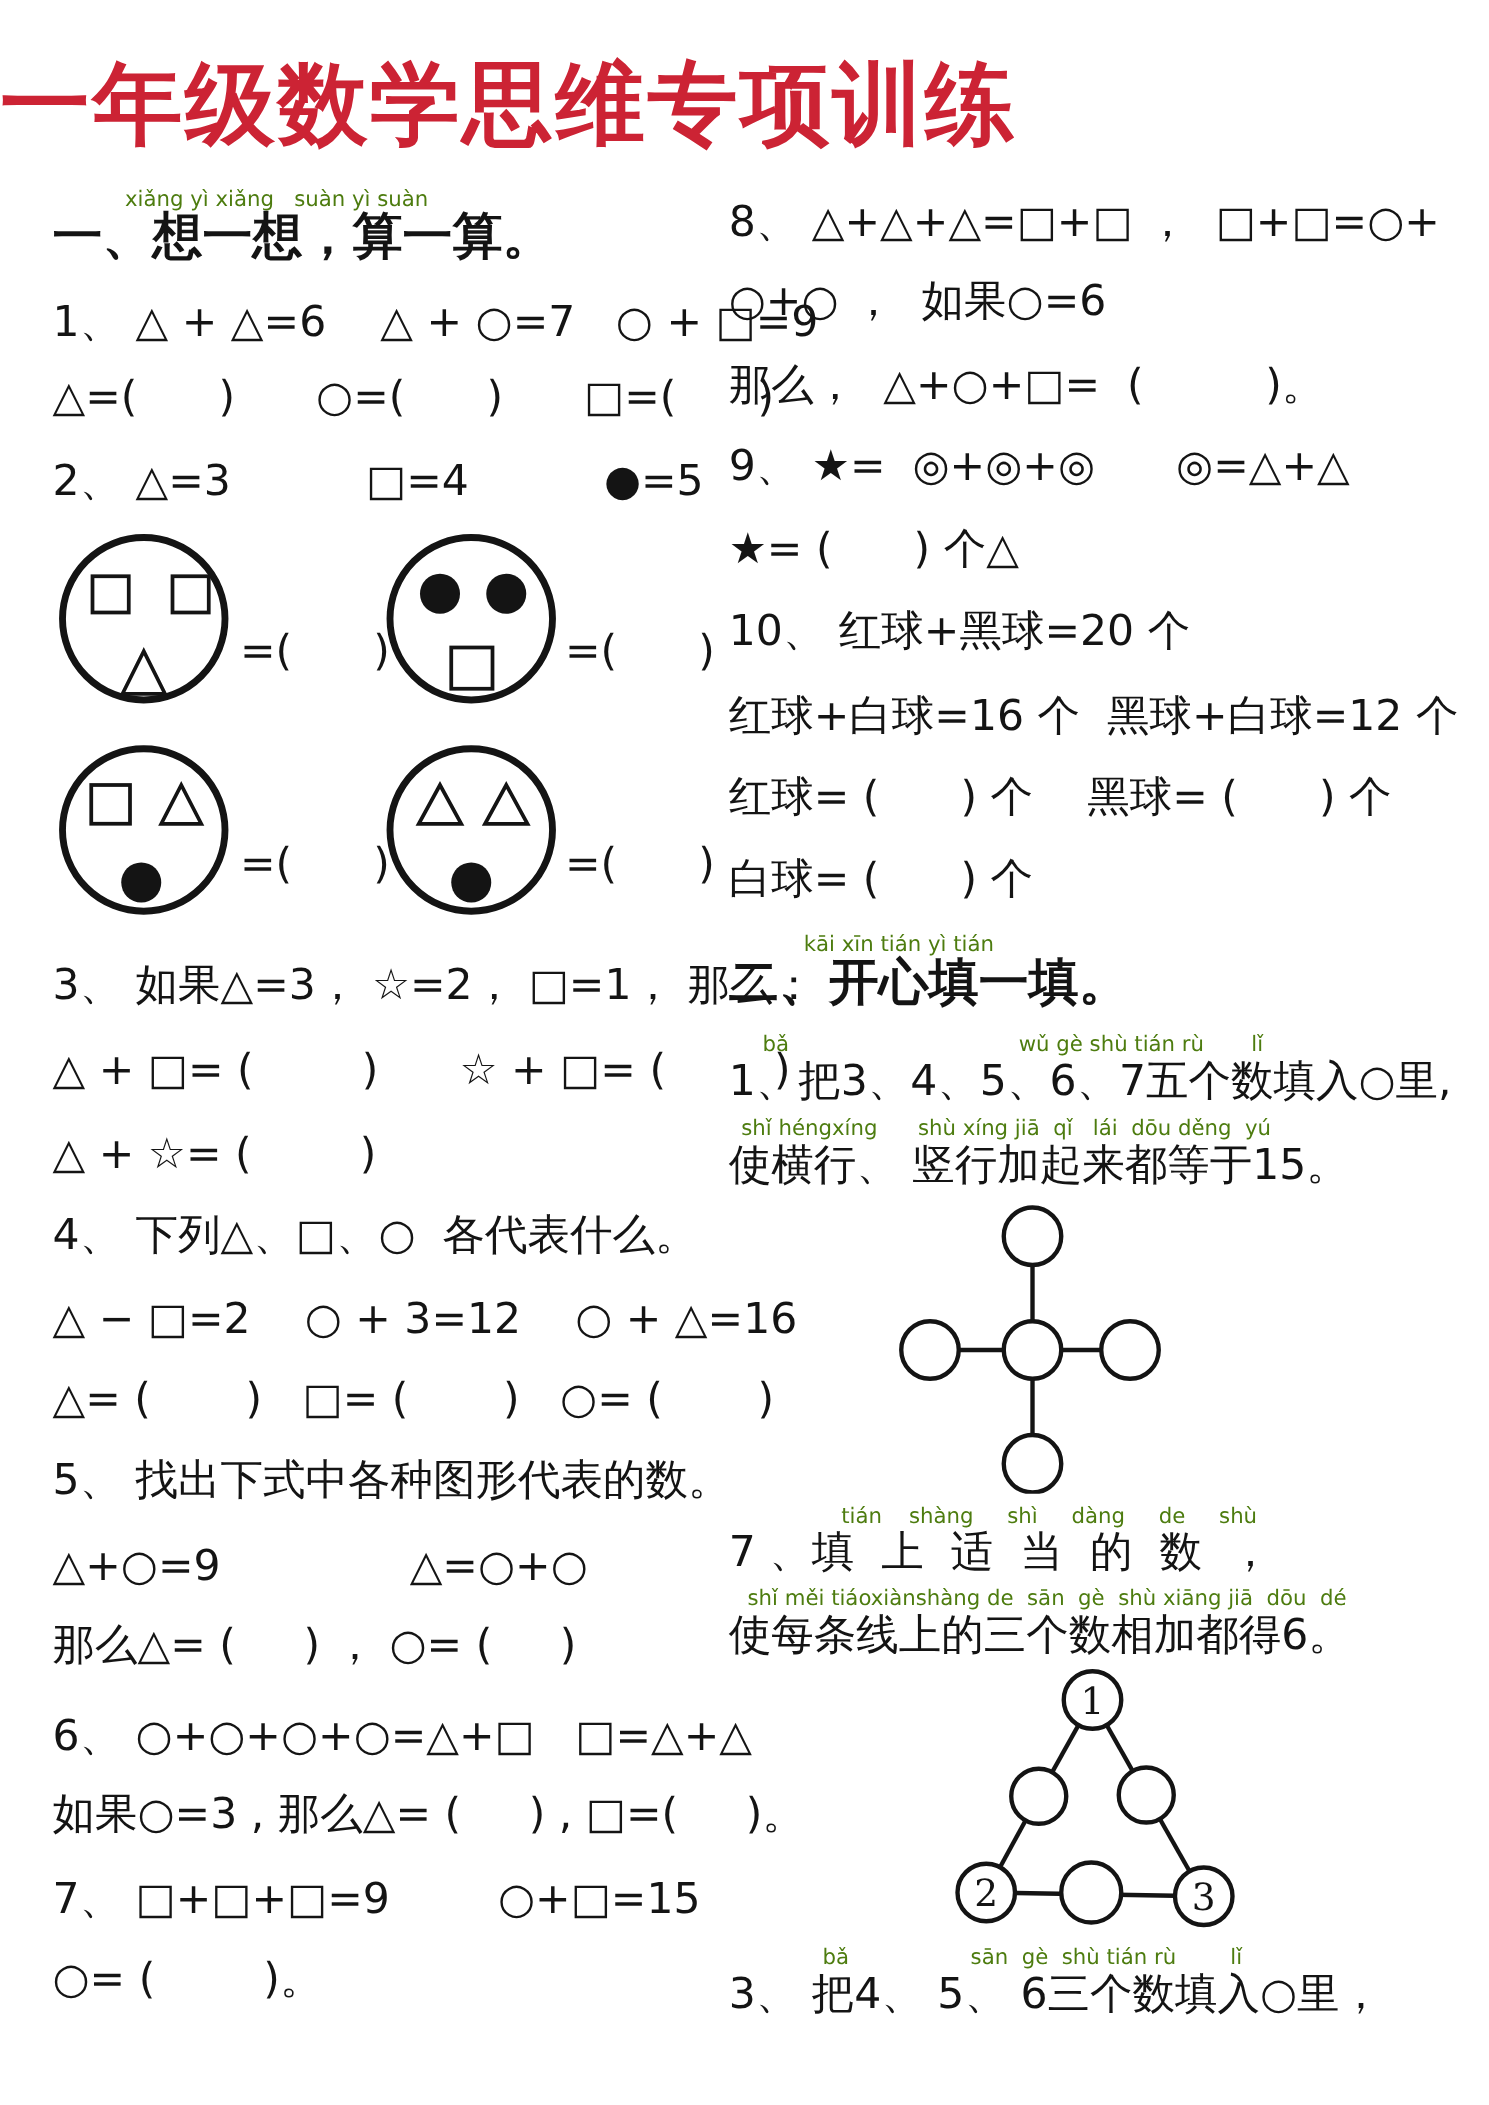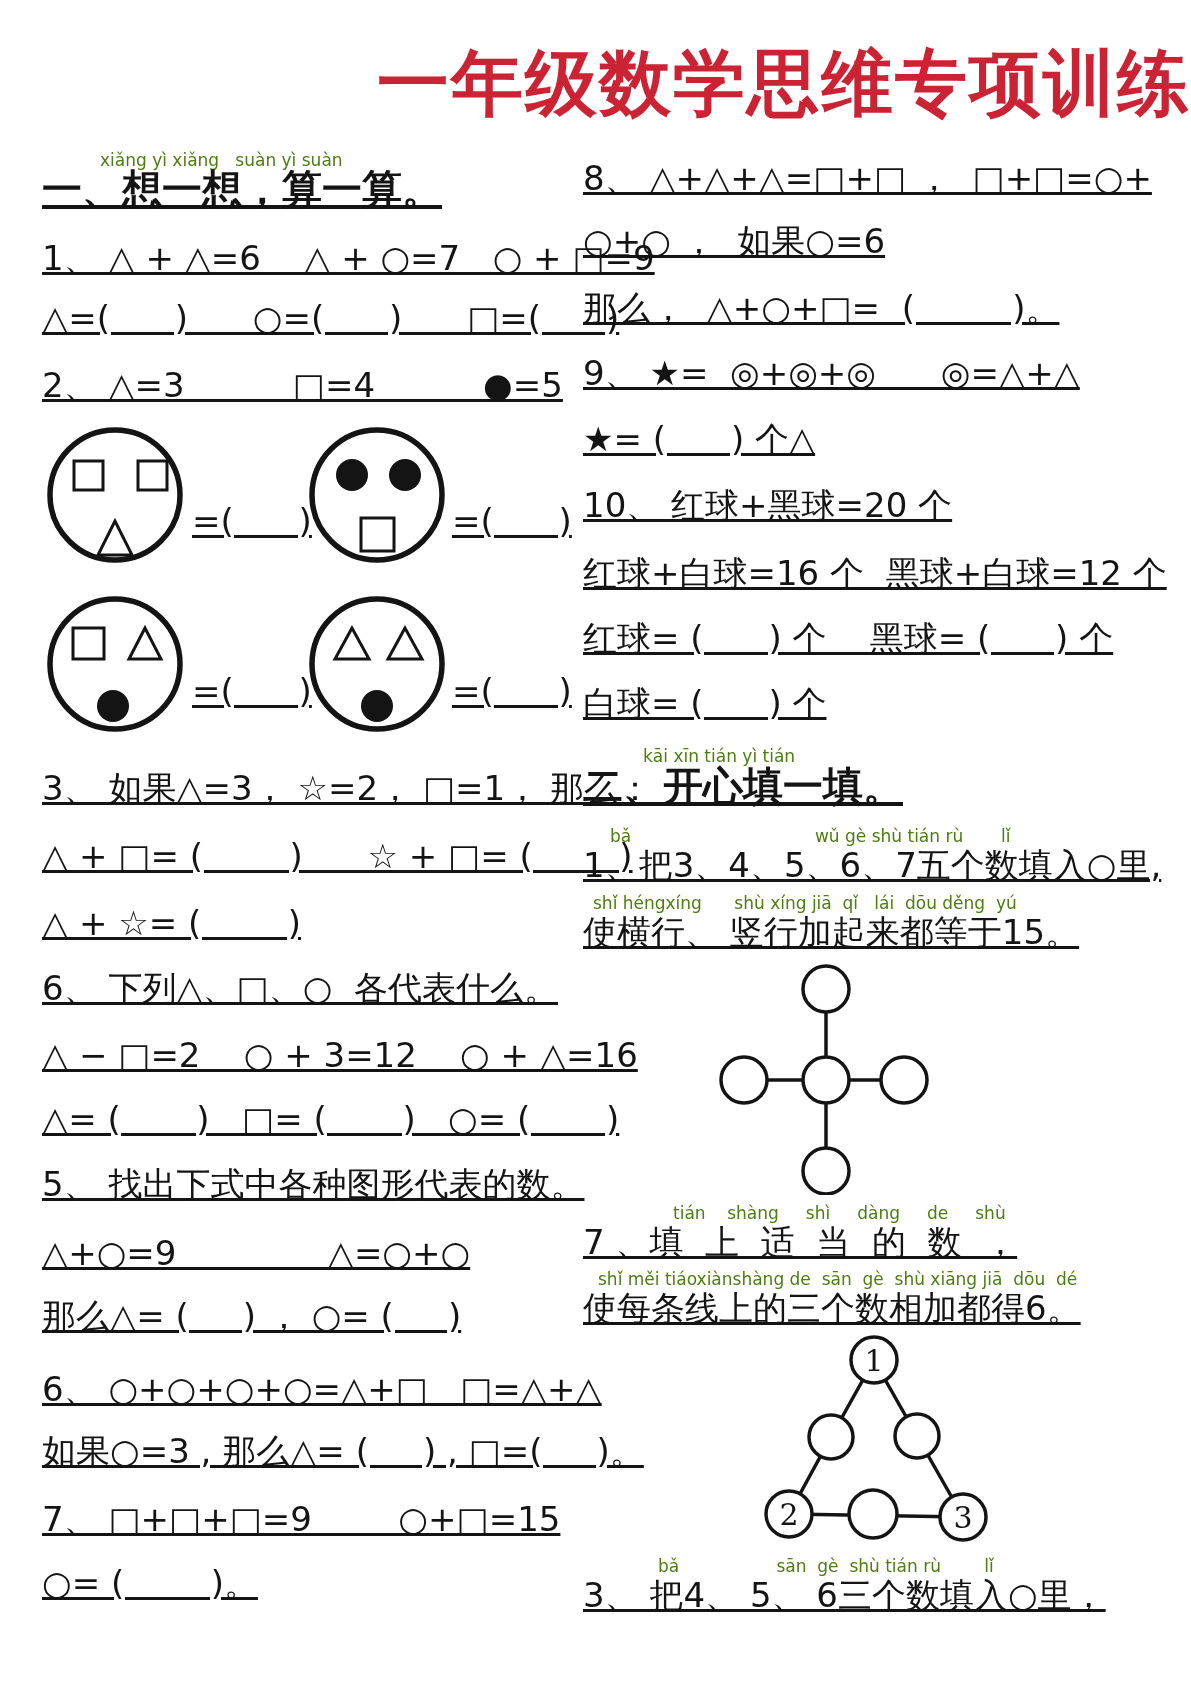--- a/index.html
+++ b/index.html
@@ -14,38 +14,37 @@
     background:#ffffff;
     overflow:hidden;
     font-family:"DejaVu Sans", sans-serif;
     color:var(--ink);
   }
   .title{
     position:absolute;
     top:36px;
     left:0;
     width:100%;
-    text-align:right;
+    text-align:left;
     font-size:72px;
     font-weight:900;
     letter-spacing:2px;
     color:var(--title-color);
     white-space:pre;
   }
   .col{position:absolute;top:0;height:100%;}
   .col-left{left:42px;width:530px;}
   .col-right{left:568px;width:620px;}
   .line{
     position:absolute;
     left:0;
     white-space:pre;
     font-size:34px;
     line-height:46px;
     color:var(--ink);
-    text-decoration:underline;
   }
   .col-right .line{left:15px;}
   .heading{
     font-size:40px;
     line-height:52px;
     font-weight:600;
   }
   .pinyin{
     position:absolute;
     white-space:pre;
@@ -115,21 +114,21 @@
         <polygon points="99,35 82,66 116,66" fill="none" stroke="#141414" stroke-width="3"></polygon>
         <circle cx="71" cy="113" r="16" fill="#141414"></circle>
       </svg>
     </div>
     <div class="line" style="left:410px;top:668px">=(      )</div>
 
     <div class="line" style="top:765px">3、 如果△=3， ☆=2， □=1， 那么：</div>
     <div class="line" style="top:833px">△ + □= (        )      ☆ + □= (        )</div>
     <div class="line" style="top:900px">△ + ☆= (        )</div>
 
-    <div class="line" style="top:965px">6、 下列△、□、○  各代表什么。</div>
+    <div class="line" style="top:965px">4、 下列△、□、○  各代表什么。</div>
     <div class="line" style="top:1032px">△ − □=2    ○ + 3=12    ○ + △=16</div>
     <div class="line" style="top:1096px">△= (       )   □= (       )   ○= (       )</div>
 
     <div class="line" style="top:1161px">5、 找出下式中各种图形代表的数。</div>
     <div class="line" style="top:1230px">△+○=9              △=○+○</div>
     <div class="line" style="top:1293px">那么△= (     ) ， ○= (     )</div>
 
     <div class="line" style="top:1366px">6、 ○+○+○+○=△+□   □=△+△</div>
     <div class="line" style="top:1428px">如果○=3 , 那么△= (     ) , □=(     )。</div>
 

